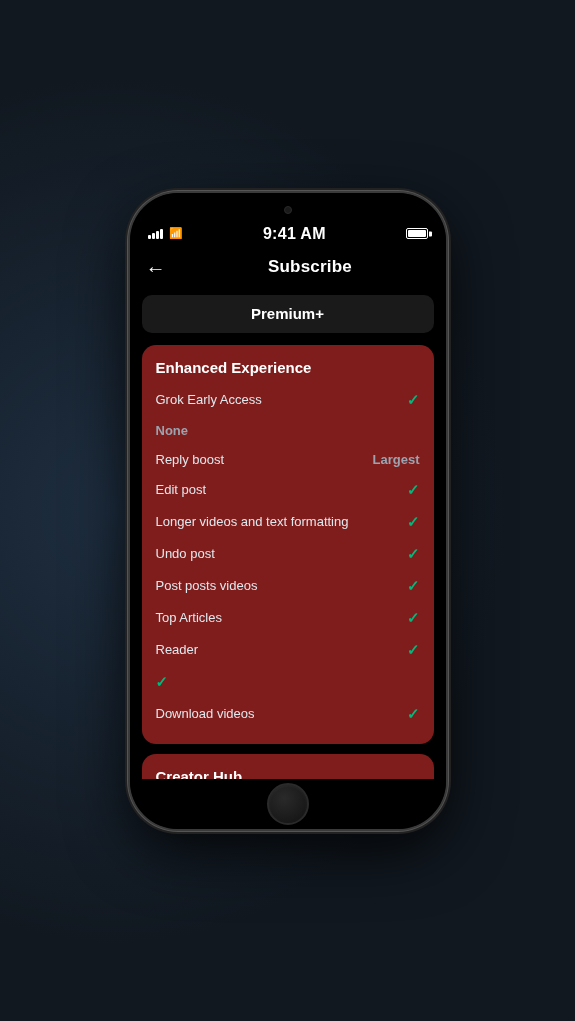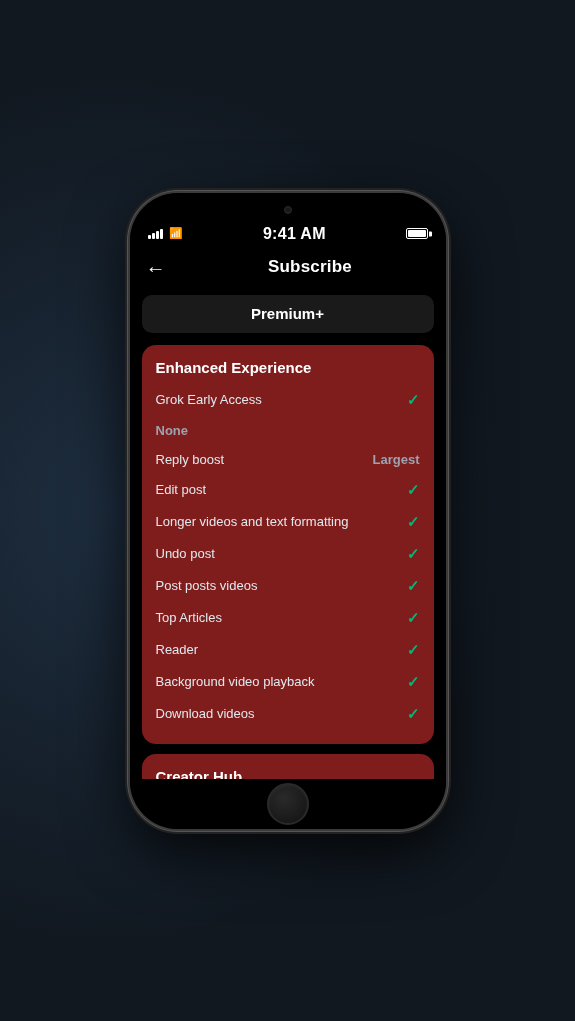--- a/index.html
+++ b/index.html
@@ -357,21 +357,20 @@
           </div>
           <div class="feature-row">
             <span class="feature-label">Top Articles</span>
             <span class="check-icon">✓</span>
           </div>
           <div class="feature-row">
             <span class="feature-label">Reader</span>
             <span class="check-icon">✓</span>
           </div>
           <div class="feature-row">
-            <span class="feature-label">Background video playback</span>
             <span class="check-icon">✓</span>
           </div>
           <div class="feature-row">
             <span class="feature-label">Download videos</span>
             <span class="check-icon">✓</span>
           </div>
         </div>
 
         <div class="section-card">
           <div class="section-title">Creator Hub</div>

